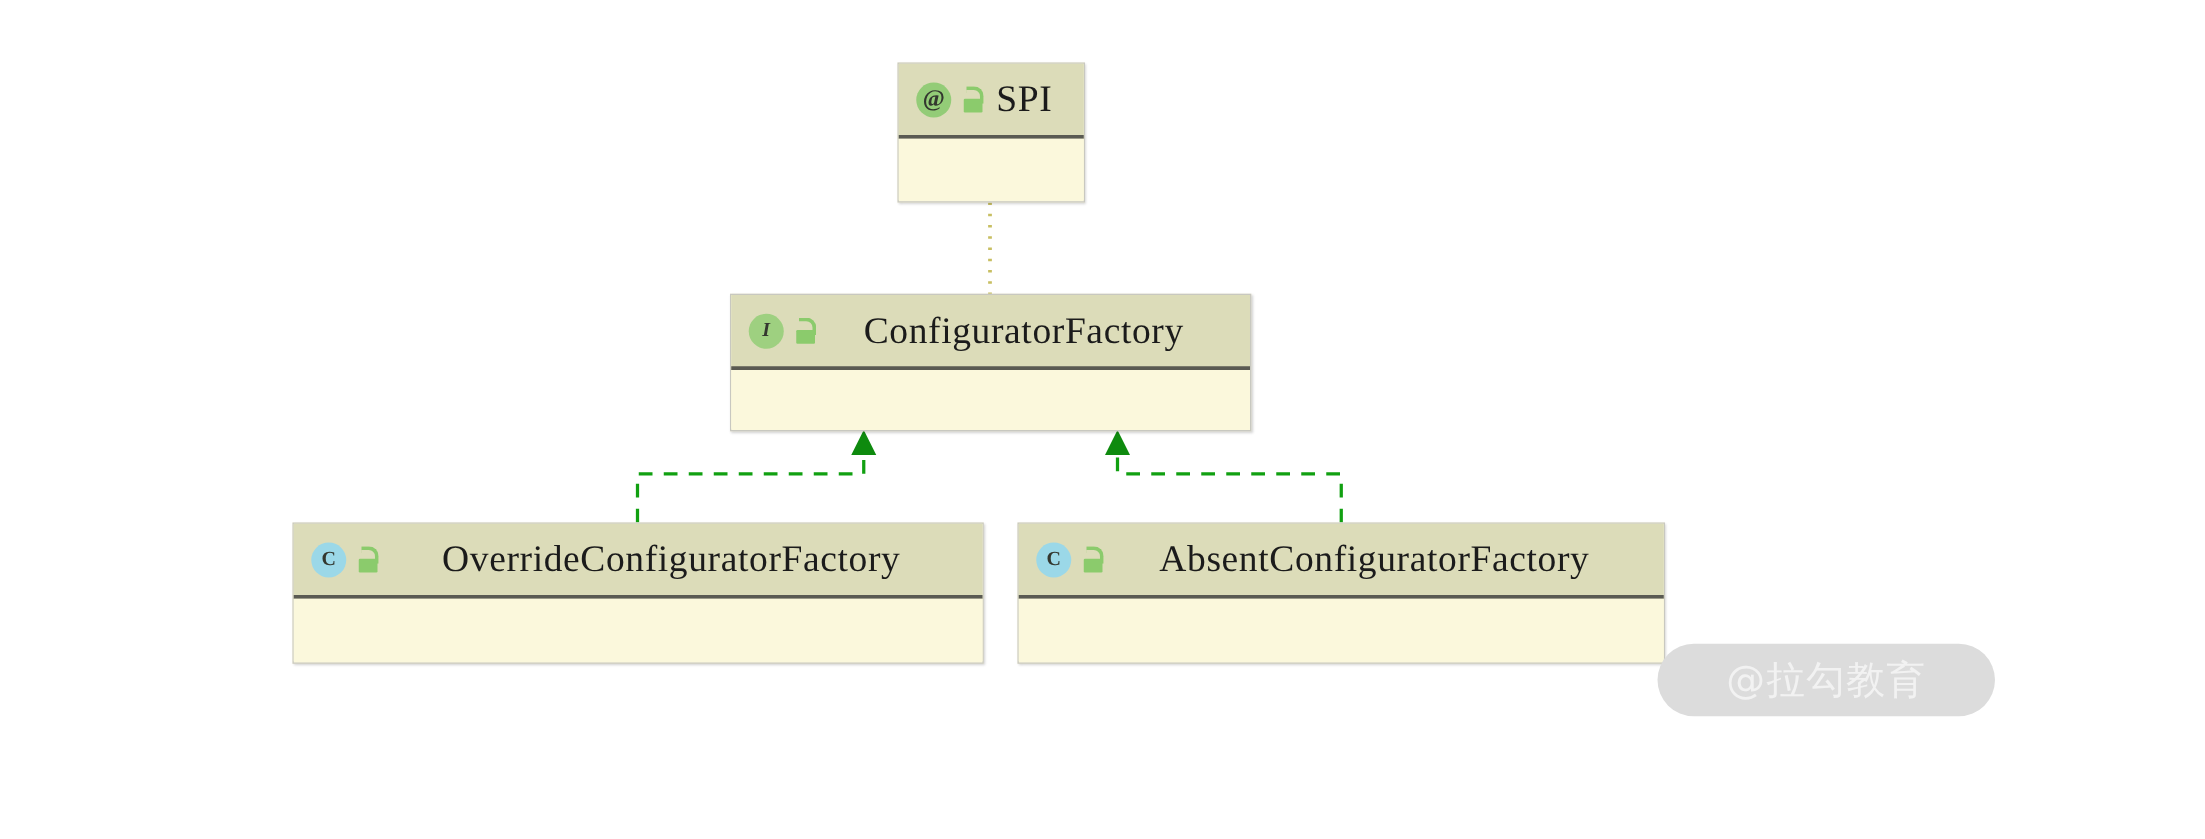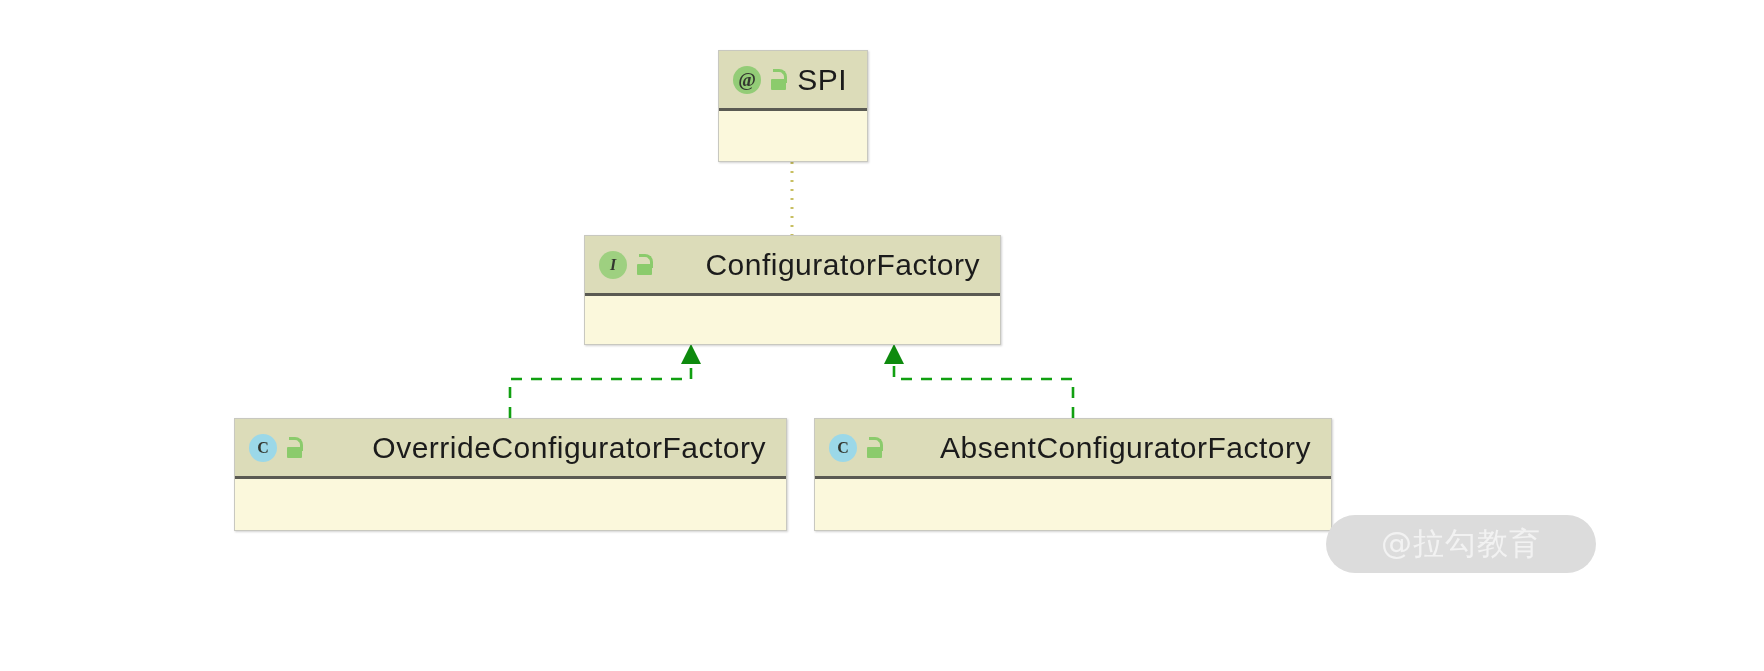--- a/index.html
+++ b/index.html
@@ -88,22 +88,22 @@
     left: 1px;
     top: 11px;
     width: 15px;
     height: 11px;
     background: #8bcb6c;
     border-radius: 1px;
   }
 
   .uml-title {
     flex: 1 1 auto;
-    text-align: right;
-    font-family: Liberation Sans, sans-serif;
+    text-align: center;
+    font-family: Liberation Serif, serif;
     font-size: 30px;
     color: #1b1b1b;
     letter-spacing: 0.5px;
     padding-right: 6px;
   }
 
   
   .connector-svg {
     position: absolute;
     inset: 0;

